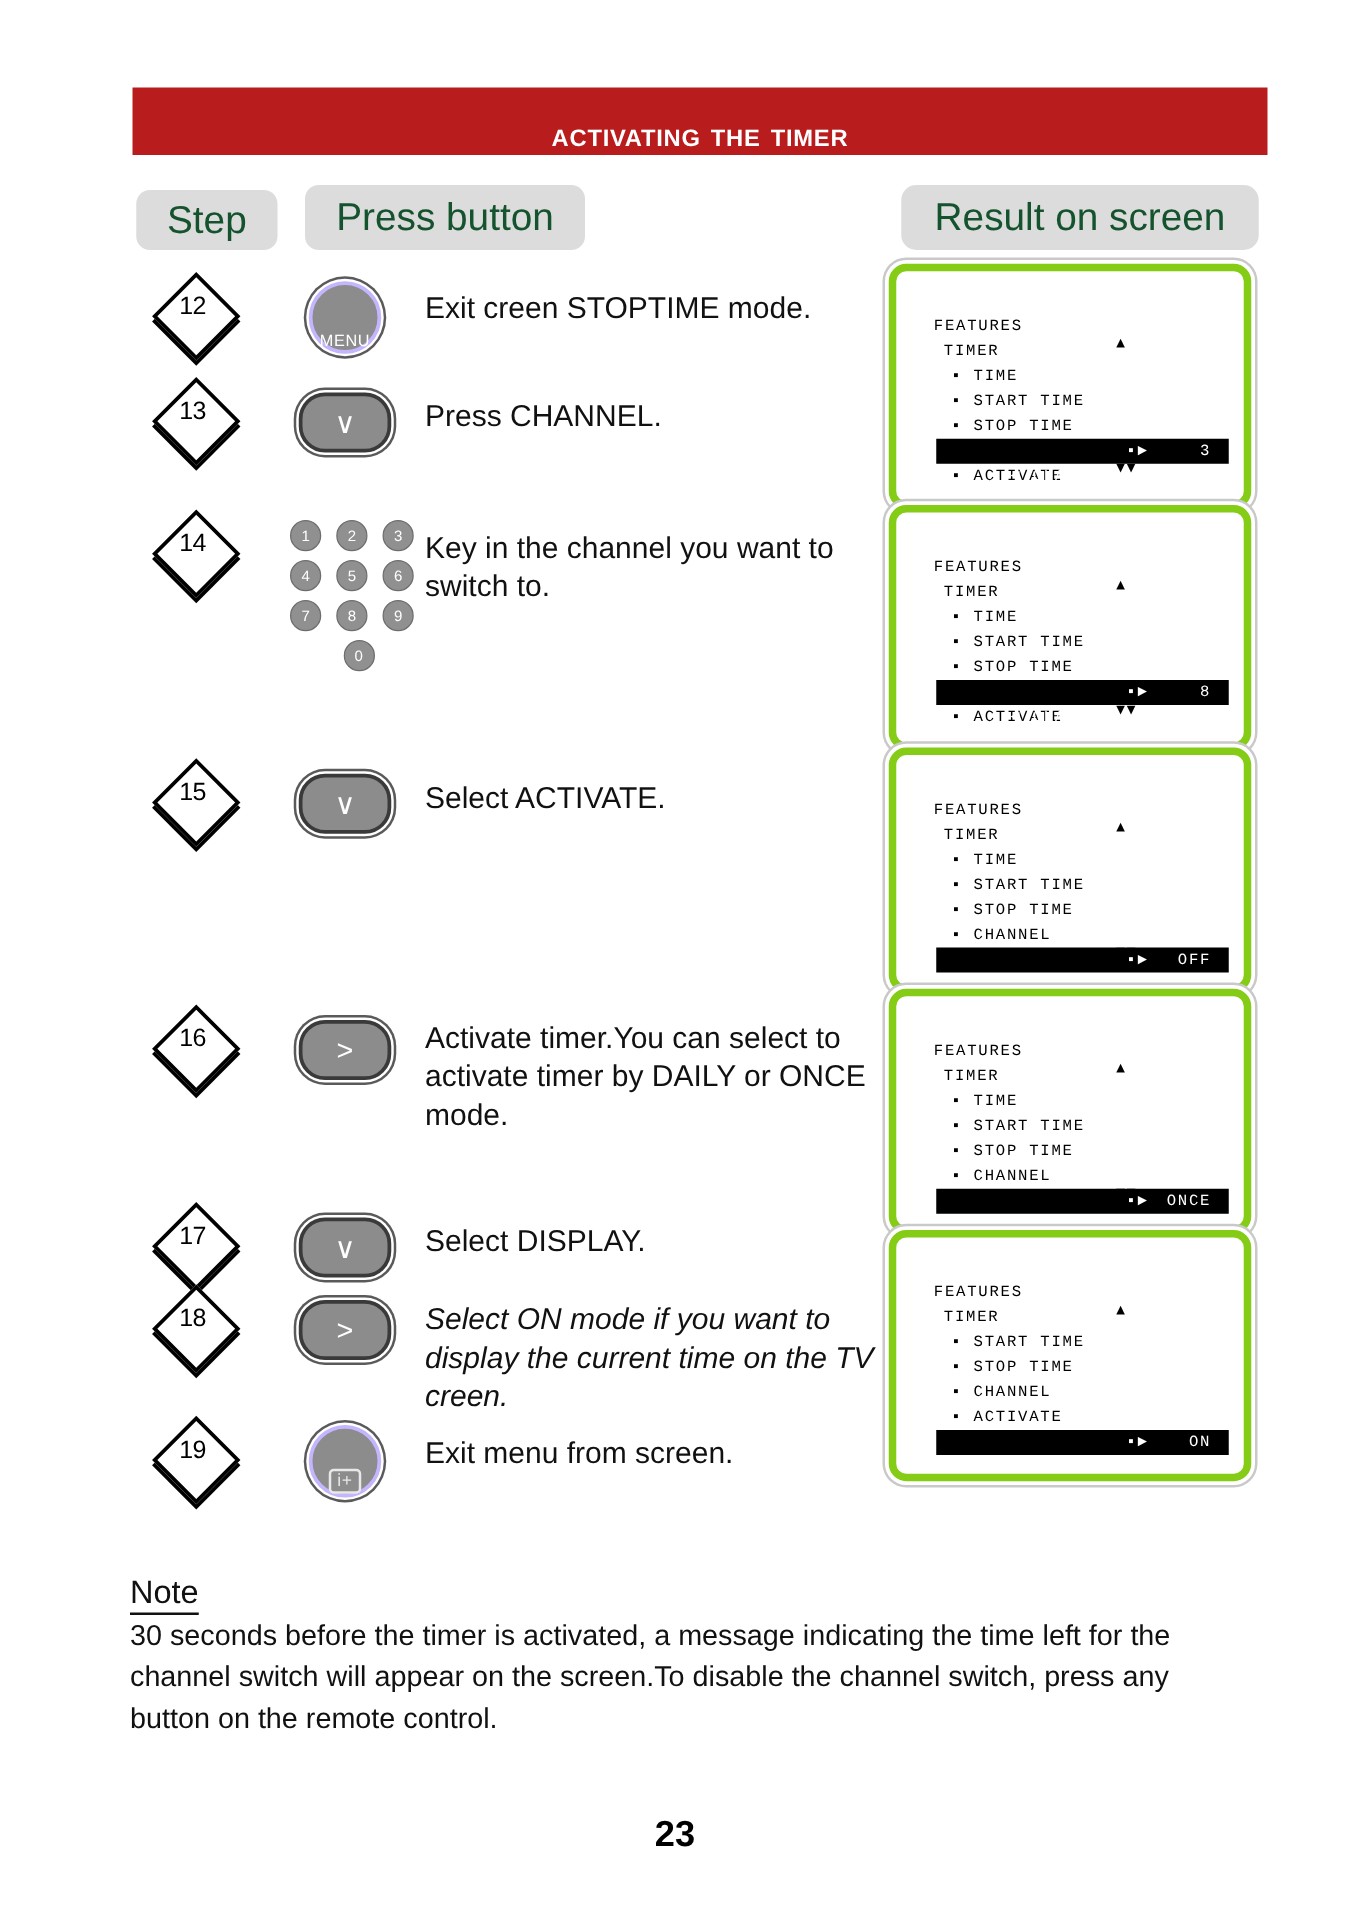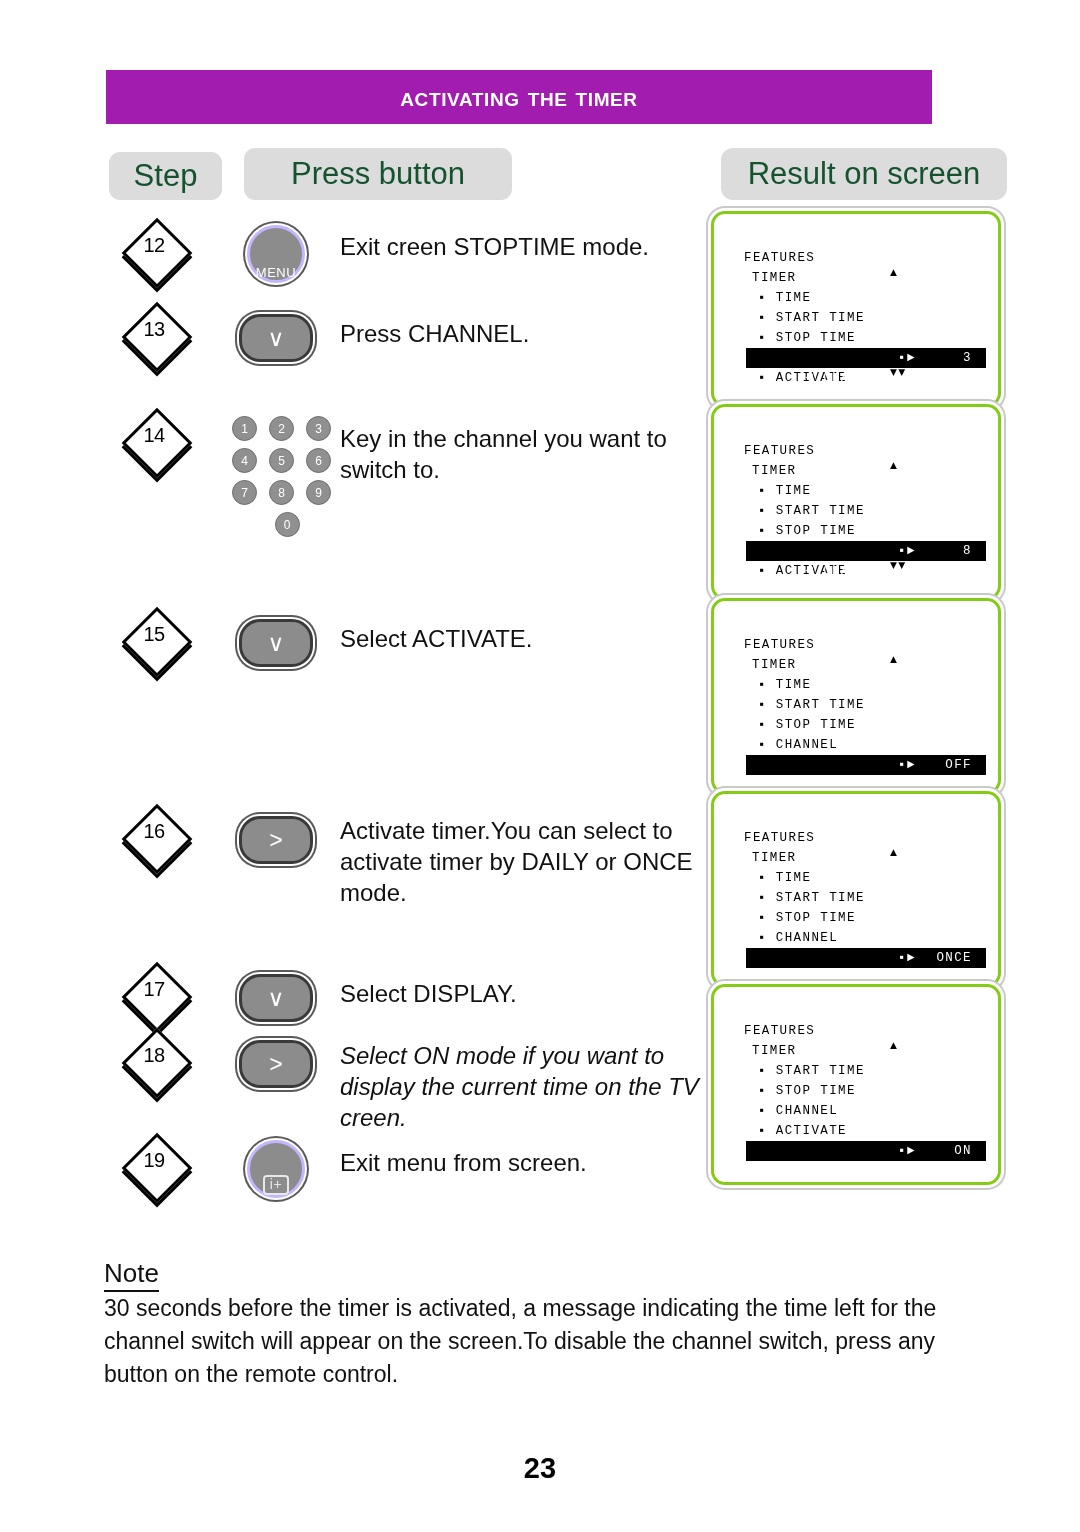--- a/index.html
+++ b/index.html
@@ -14,25 +14,25 @@
     font-family: "Liberation Sans", sans-serif;
     color: #000;
     overflow: hidden;
   }
 
   
   .banner {
     position: absolute;
     left: 106px;
     top: 70px;
-    width: 826px;
+    width: 908px;
     height: 54px;
-    background: #a21caf;
-    display: flex;
-    align-items: center;
+    background: #b91c1c;
+    display: flex;
+    align-items: flex-end;
     justify-content: center;
   }
   .banner-title {
     color: #fff;
     font-family: "Liberation Sans", sans-serif;
     font-weight: bold;
     font-size: 27px;
     letter-spacing: 0.6px;
     font-variant: small-caps;
     text-transform: lowercase;
@@ -45,21 +45,21 @@
     border-radius: 11px;
     display: flex;
     align-items: center;
     justify-content: center;
     font-size: 31px;
     color: #14532d;
     font-family: "Liberation Sans", sans-serif;
     font-weight: normal;
   }
   #pill-step    { left: 109px; top: 152px; width: 113px; height: 48px; }
-  #pill-press   { left: 244px; top: 148px; width: 268px; height: 52px; }
+  #pill-press   { left: 244px; top: 148px; width: 224px; height: 52px; }
   #pill-result  { left: 721px; top: 148px; width: 286px; height: 52px; border-radius: 12px; }
 
   
   .step-row {
     position: absolute;
     left: 132px;
     width: 570px;
   }
   .diamond {
     position: absolute;
@@ -168,21 +168,21 @@
     font-family: "Liberation Sans", sans-serif;
     width: 360px;
   }
 
   
   .tv-panel {
     position: absolute;
     left: 711px;
     width: 290px;
     background: #fff;
-    border: 3px solid #84cc16;
+    border: 6px solid #84cc16;
     border-radius: 14px;
     box-shadow: 0 0 0 3px #ffffff, 0 0 0 5px #c9c9c9;
     box-sizing: border-box;
     overflow: hidden;
   }
   .osd {
     position: relative;
     padding: 34px 0 14px 0;
     font-family: "Liberation Mono", monospace;
     font-size: 12.5px;

